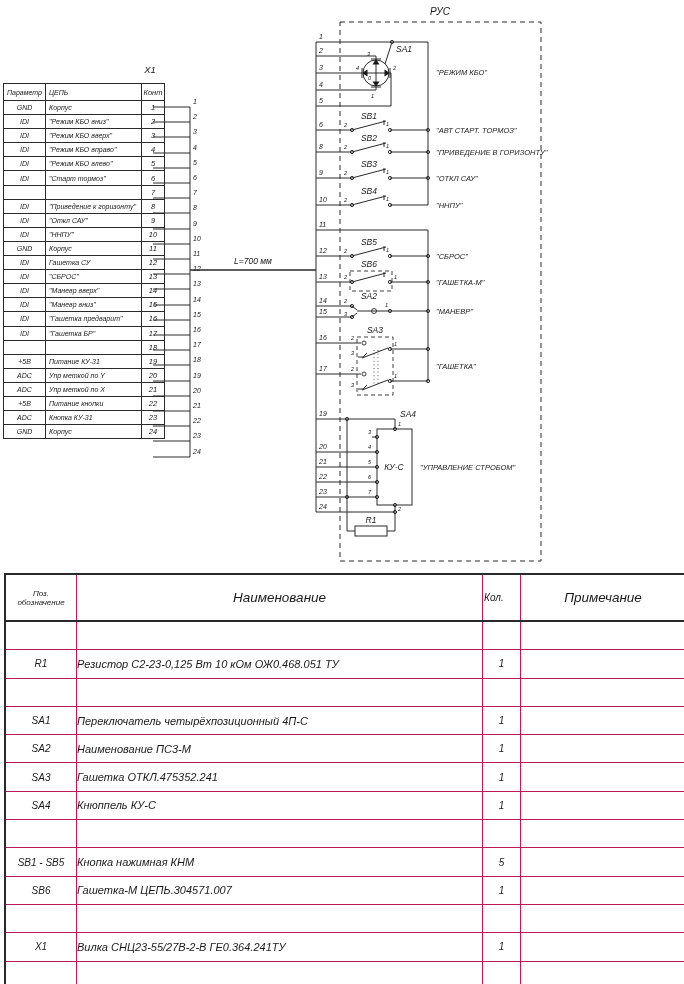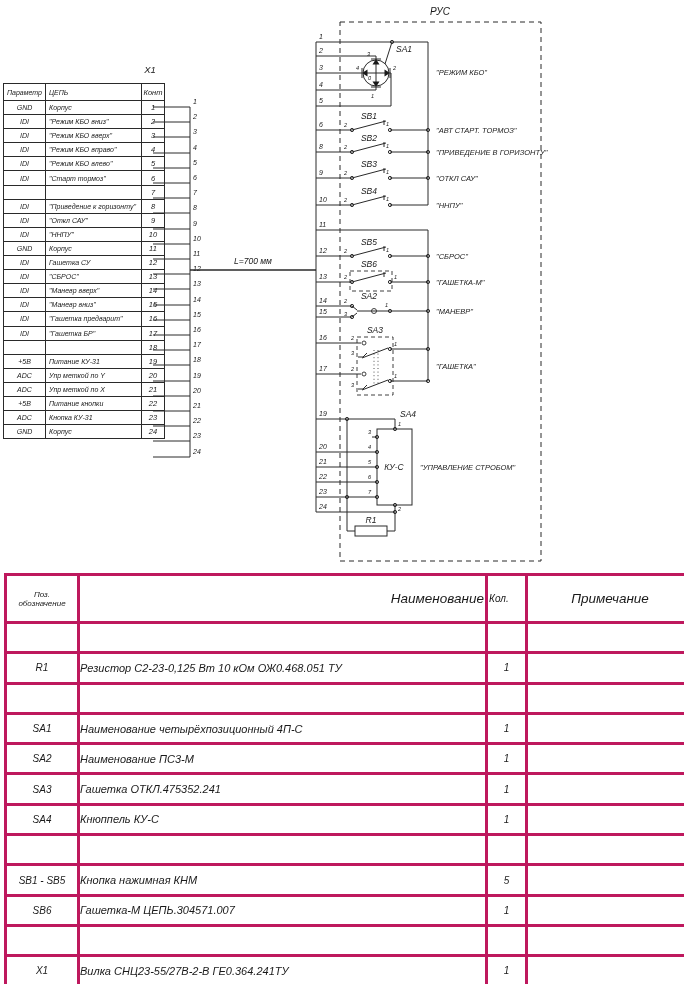--- a/index.html
+++ b/index.html
@@ -13,25 +13,25 @@
   .x1-table td,.x1-table th{border:1px solid #2a2a2a;overflow:hidden;white-space:nowrap;
        font:italic 7px "Liberation Sans",sans-serif;padding:0 1px;}
   .x1-table th{height:16px;font-size:7px;text-align:center;}
   .x1-table td{height:13.1px;}
   .x1-table .cp{text-align:center;width:39px;}
   .x1-table .cc{text-align:left;width:91px;padding-left:3px;}
   .x1-table .cn{text-align:center;width:20px;font-size:7.5px;margin-left:16px;}
   .x1-table{border:1.5px solid #2a2a2a;}
   
   .parts-table{position:absolute;left:4px;top:573px;width:668px;border:2px solid #2a2a2a;}
-  .parts-table td,.parts-table th{border:3px solid #be185d;overflow:hidden;white-space:nowrap;}
+  .parts-table td,.parts-table th{border:1px solid #be185d;overflow:hidden;white-space:nowrap;}
   .parts-table th{height:43px;border-bottom:2px solid #2a2a2a;}
   .parts-table td{height:25.3px;}
   .h-pos{width:68px;font:italic 8px "Liberation Sans",sans-serif;text-align:center;}
-  .h-name{width:403px;font:italic 13.5px "Liberation Sans",sans-serif;text-align:right;font-weight:normal;margin-top:41px;}
+  .h-name{width:403px;font:italic 13.5px "Liberation Sans",sans-serif;text-align:center;font-weight:normal;margin-top:41px;}
   .h-qty{width:35px;font:italic 10px "Liberation Sans",sans-serif;text-align:left;font-weight:normal;}
   .h-note{width:162px;font:italic 13.5px "Liberation Sans",sans-serif;text-align:center;font-weight:normal;}
   .c-pos{text-align:center;font:italic 10px "Liberation Sans",sans-serif;}
   .c-name{text-align:left;padding-left:0;font:italic 11px "Liberation Sans",sans-serif;}
   .c-qty{text-align:center;font:italic 10px "Liberation Sans",sans-serif;}
   .c-note{font:italic 10px "Liberation Sans",sans-serif;}
   
   .schem-svg{position:absolute;left:0;top:0;pointer-events:none;}
   .schem-svg path,.schem-svg rect,.schem-svg circle,.schem-svg line{stroke:#2a2a2a;fill:none;}
   .schem-svg text{font-family:"Liberation Sans",sans-serif;font-style:italic;fill:#1a1a1a;stroke:none;}
@@ -409,21 +409,21 @@
         <td class="c-note"></td>
       </tr>
         <tr>
         <td class="c-pos"></td>
         <td class="c-name"></td>
         <td class="c-qty"></td>
         <td class="c-note"></td>
       </tr>
         <tr>
         <td class="c-pos">SA1</td>
-        <td class="c-name">Наименование четырёхпозиционный 4П-С</td>
+        <td class="c-name">Переключатель четырёхпозиционный 4П-С</td>
         <td class="c-qty">1</td>
         <td class="c-note"></td>
       </tr>
         <tr>
         <td class="c-pos">SA2</td>
         <td class="c-name">Наименование ПС3-М</td>
         <td class="c-qty">1</td>
         <td class="c-note"></td>
       </tr>
         <tr>

